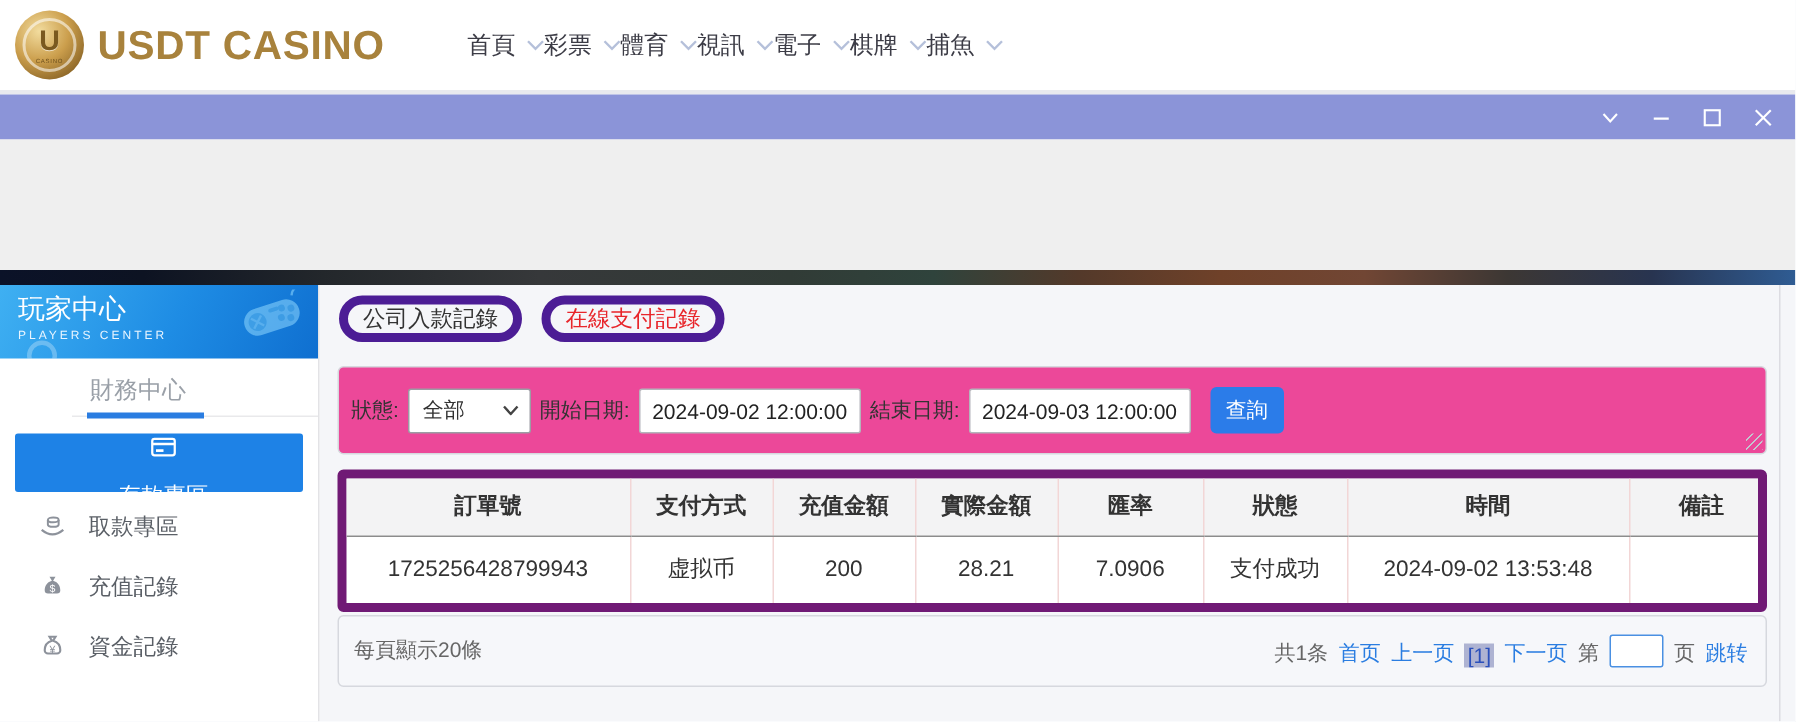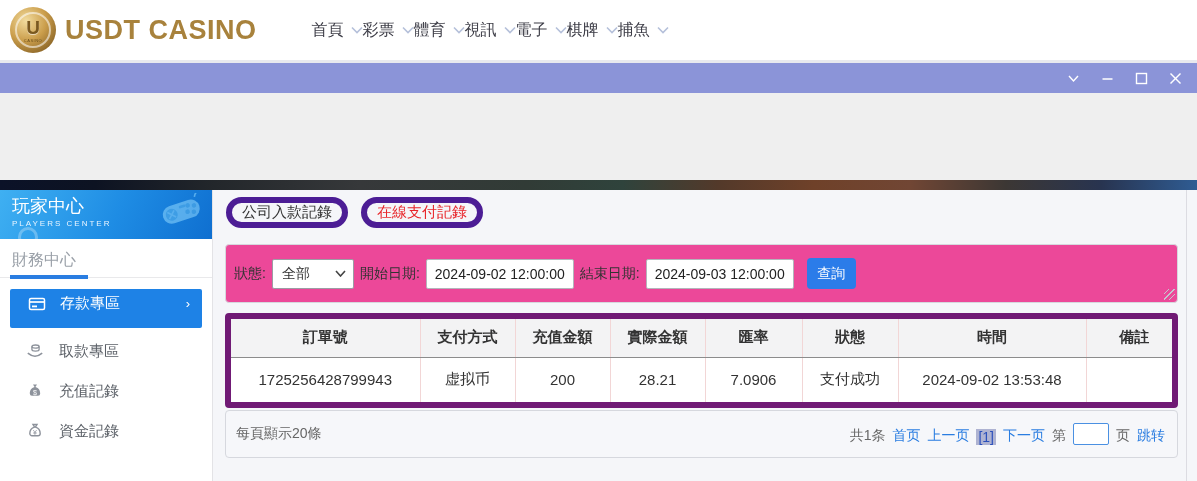--- a/index.html
+++ b/index.html
@@ -42,24 +42,24 @@
   .sidebar { position:absolute; top:0; left:0; bottom:0; width:213px; background:#fff;
              border-right:1px solid #e3e3e6; }
   .sb-header { height:49px; position:relative; overflow:hidden; padding:6px 4px 0 12px;
       background:linear-gradient(115deg,#3fb0f2 0%, #1e8ce4 55%, #0f6fd0 100%); }
   .sb-title { color:#fff; font-size:18px; line-height:1.2; }
   .sb-sub { color:#e9f5ff; font-size:8px; letter-spacing:2px; margin-top:1px; }
   .sb-gamepad { position:absolute; right:6px; top:3px; opacity:.55; }
   .sb-ball { position:absolute; left:18px; bottom:-8px; width:20px; height:20px; border-radius:50%;
              border:3px solid rgba(255,255,255,.28); }
   .sb-section { position:relative; height:39px; padding:11px 0 0 12px; font-size:16px; color:#9aa0a8;
-                border-bottom:1px solid #e9e9eb; cursor:pointer; }
+                border-bottom:1px solid #e9e9eb; cursor:pointer;margin-left:48px; }
   .sb-underline { position:absolute; left:10px; bottom:-2px; width:78px; height:4px; background:#2a7de1; }
   .sb-item-active { margin:11px 10px 0 10px; height:39px; background:#1e82e6; border-radius:2px;
-      display:flex; align-items:center; gap:14px; padding:0 12px 10px 18px; color:#fff; font-size:15px; cursor:pointer; }
+      display:flex; align-items:center; gap:14px; padding:0 12px 10px 18px; color:#fff; font-size:15px; cursor:pointer;flex-direction:column; }
   .sb-item-active .arr { margin-left:auto; font-size:13px; }
   .sb-list { margin-top:3px; }
   .sb-item { height:40px; display:flex; align-items:center; gap:15px; padding-left:26px;
              color:#5a5f66; font-size:15px; cursor:pointer; }
   .sb-ic { width:18px; height:18px; flex:0 0 auto; }
 
   
   .main { position:absolute; left:225px; top:0; width:953px; bottom:0; }
   .tabs { position:absolute; top:7px; left:1px; display:flex; gap:13px; }
   .pill { height:31px; border:6px solid #4c1d95; border-radius:16px; background:transparent;

